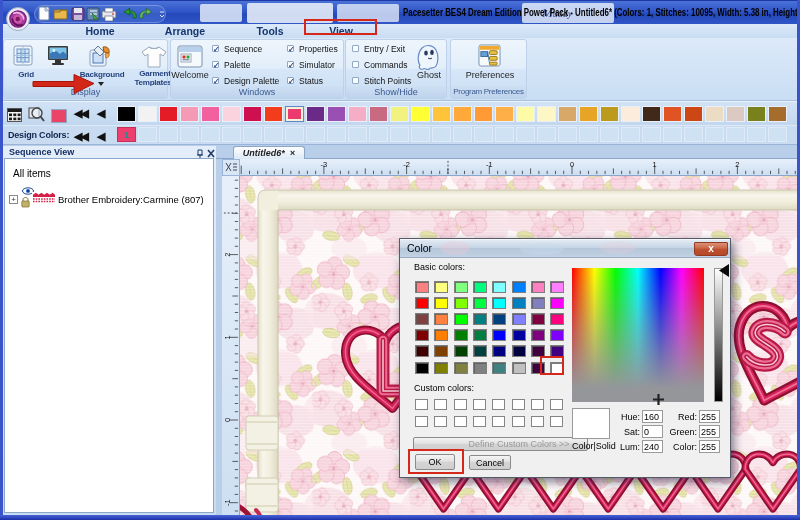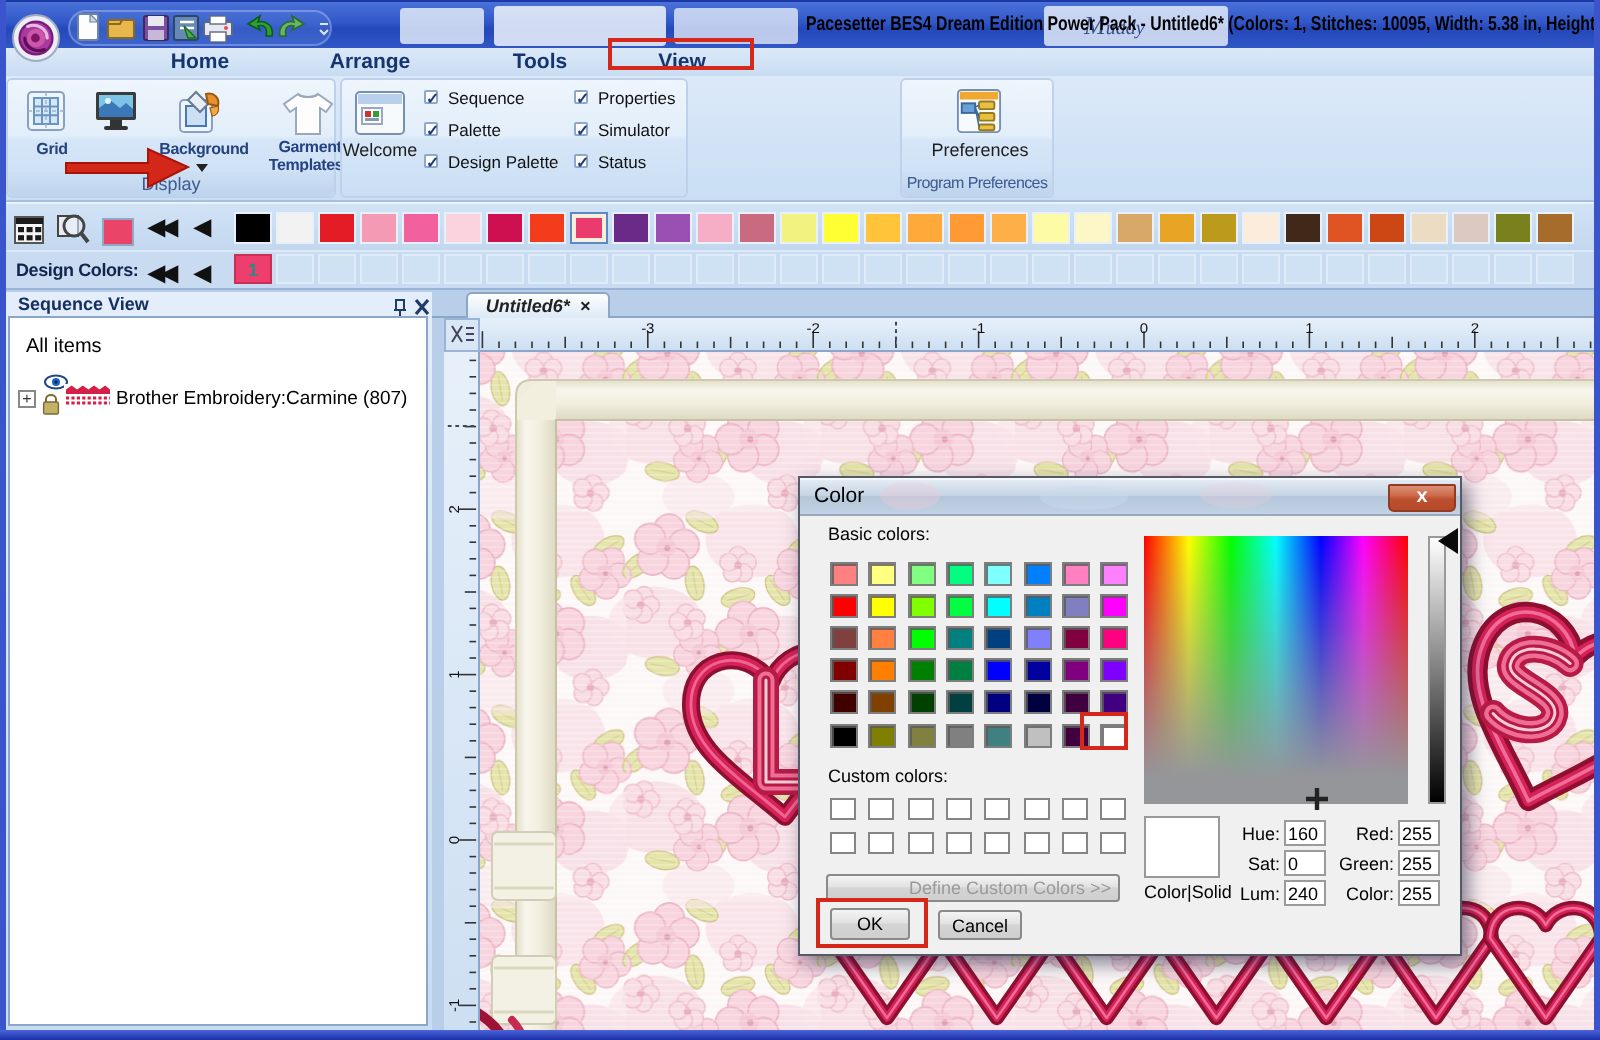--- a/index.html
+++ b/index.html
@@ -174,22 +174,39 @@
     <div class="cbox" style="left:41px;top:21px;">✓</div>
       <div class="cblab" style="left:53px;top:21px;">Palette</div>
     <div class="cbox" style="left:41px;top:37px;">✓</div>
       <div class="cblab" style="left:53px;top:37px;">Design Palette</div>
     <div class="cbox" style="left:116px;top:4.5px;">✓</div>
       <div class="cblab" style="left:128px;top:4.5px;">Properties</div>
     <div class="cbox" style="left:116px;top:21px;">✓</div>
       <div class="cblab" style="left:128px;top:21px;">Simulator</div>
     <div class="cbox" style="left:116px;top:37px;">✓</div>
       <div class="cblab" style="left:128px;top:37px;">Status</div>
+    <div class="rglabel">Windows</div>
   </div>
 
+  <div class="rgroup" style="left:345px;width:102px;">
+    <div class="cbox" style="left:6px;top:4.5px;"></div>
+      <div class="cblab" style="left:18px;top:4.5px;">Entry / Exit</div>
+    <div class="cbox" style="left:6px;top:21px;"></div>
+      <div class="cblab" style="left:18px;top:21px;">Commands</div>
+    <div class="cbox" style="left:6px;top:37px;"></div>
+      <div class="cblab" style="left:18px;top:37px;">Stitch Points</div>
+    <svg class="abs" style="left:70px;top:3px" width="24" height="29" viewBox="0 0 24 29">
+      <path d="M7 26 C4 27 2 24 4 22 C1 18 2 9 6 5 C10 1 17 2 20 7 C23 12 22 20 20 23 C18 26 15 24 13 26 C11 28 9 24 7 26 Z" fill="#eef5fd" stroke="#6a8cc4" stroke-width="1.2"></path>
+      <ellipse cx="10" cy="10" rx="1.8" ry="2.6" fill="#283858"></ellipse>
+      <ellipse cx="16" cy="9.4" rx="1.8" ry="2.6" fill="#283858"></ellipse>
+      <path d="M12 15 C13 16 15 16 16 15" stroke="#283858" fill="none"></path>
+    </svg>
+    <div class="ilabel" style="left:62px;top:31px;width:42px;">Ghost</div>
+    <div class="rglabel">Show/Hide</div>
+  </div>
 
   <div class="rgroup" style="left:450px;width:77px;">
     <svg class="abs" style="left:27px;top:4px" width="23" height="23" viewBox="0 0 24 24">
       <rect x="1" y="1" width="22" height="22" rx="2" fill="#f6fafd" stroke="#7890b0"></rect>
       <rect x="2" y="2" width="20" height="4" fill="#f0a830"></rect>
       <rect x="3" y="8" width="7" height="5" fill="#68a0d8" stroke="#3a6898"></rect>
       <rect x="12" y="7" width="8" height="4" rx="1" fill="#e8c040" stroke="#987820"></rect>
       <rect x="12" y="13" width="8" height="4" rx="1" fill="#e8c040" stroke="#987820"></rect>
       <rect x="12" y="19" width="8" height="3" rx="1" fill="#e8c040" stroke="#987820"></rect>
       <path d="M10 10 L12 9 M10 10 L12 15 M10 10 L12 20" stroke="#3a6898" fill="none" stroke-width=".8"></path>
@@ -691,21 +708,21 @@
         <div class="csw" style="left:148.1px;top:141px;"></div>
         <div class="csw" style="left:13px;top:158px;"></div>
         <div class="csw" style="left:32.3px;top:158px;"></div>
         <div class="csw" style="left:51.6px;top:158px;"></div>
         <div class="csw" style="left:70.9px;top:158px;"></div>
         <div class="csw" style="left:90.2px;top:158px;"></div>
         <div class="csw" style="left:109.5px;top:158px;"></div>
         <div class="csw" style="left:128.8px;top:158px;"></div>
         <div class="csw" style="left:148.1px;top:158px;"></div>
       </div>
-    <div class="btn" style="left:11px;top:179px;width:147px;height:14px;line-height:13px;color:#9a9a9a;padding-left:37px;">Define Custom Colors &gt;&gt;</div>
+    <div class="btn" style="left:11px;top:179px;width:175px;height:14px;line-height:13px;color:#9a9a9a;padding-left:37px;">Define Custom Colors &gt;&gt;</div>
     <div class="btn" style="left:13px;top:196px;width:40px;height:16px;line-height:15px;">OK</div>
     <div class="btn" style="left:67px;top:197px;width:42px;height:15px;line-height:14px;">Cancel</div>
 
     <div class="abs" style="left:170px;top:10px;width:132px;height:134px;background:
       linear-gradient(to bottom, rgba(148,150,154,0) 0%, rgba(148,150,154,.65) 58%, rgba(148,150,154,1) 90%),
       linear-gradient(to right, #ff0000 0%, #ffff00 17%, #00ff00 33%, #00ffff 50%, #0000ff 67%, #ff00ff 83%, #ff0000 100%);"></div>
     <div class="abs" style="left:251px;top:136px;width:11px;height:11px;">
       <svg width="11" height="11">
           <path d="M5.5 0 V11 M0 5.5 H11" stroke="#222" stroke-width="2.2"></path>
         </svg>

